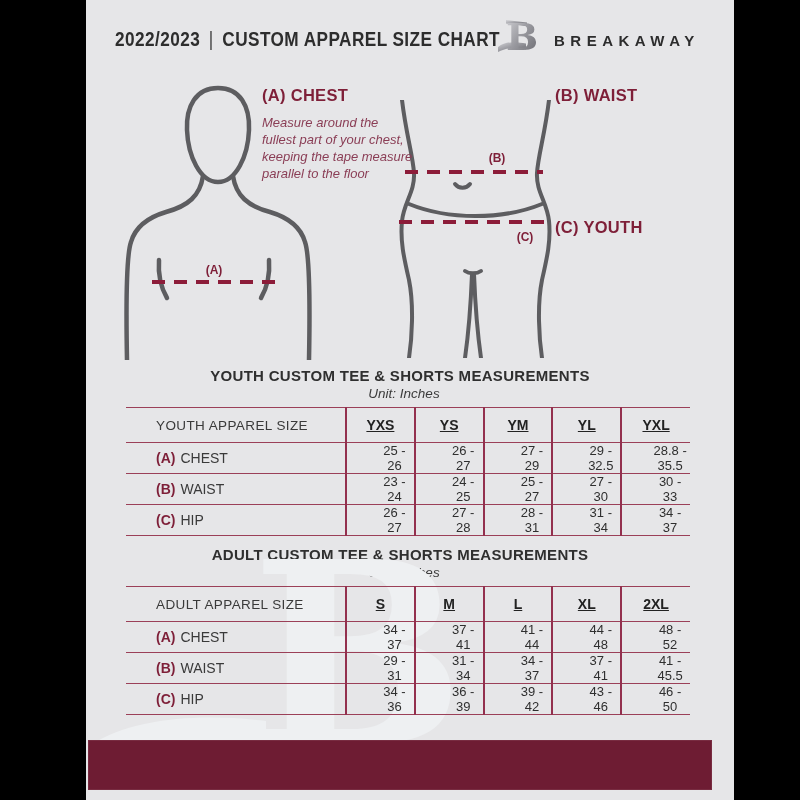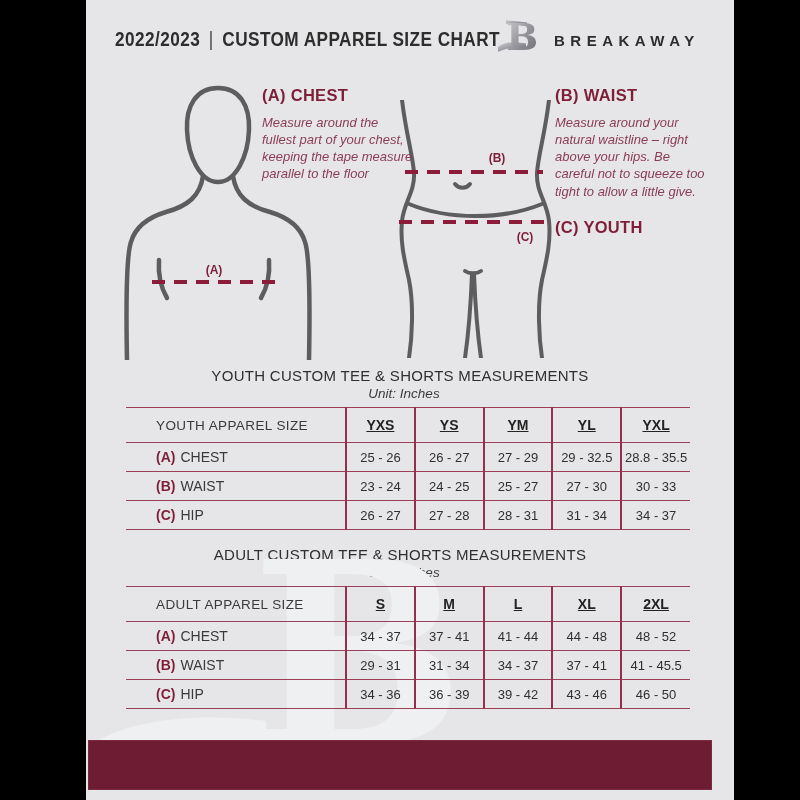--- a/index.html
+++ b/index.html
@@ -28,42 +28,42 @@
   .instr { position:absolute; width:152px; }
   .instr-chest { left:176px; top:86px; }
   .instr-waist { left:469px; top:86px; width:150px; }
   .instr-hips  { left:469px; top:218px; width:150px; }
   .instr h3 { font-size:16.5px; font-weight:bold; color:#7e1f38; letter-spacing:.3px; }
   .instr p  { margin-top:9px; font-size:13px; font-style:italic; color:#8a3d55;
               line-height:1.32; white-space:pre-line; }
 
   
   .sec-title { position:absolute; left:0; width:628px; text-align:center;
-               font-size:15px; font-weight:normal; color:#2f2f2f; letter-spacing:.3px; }
+               font-size:15px; font-weight:bold; color:#2f2f2f; letter-spacing:.3px; }
   .sec-unit  { position:absolute; left:0; width:628px; text-align:center;
                font-size:13.5px; font-style:italic; color:#3c3c3c;padding-left:8px; }
   .t-youth-title { top:367px; } .t-youth-unit { top:386px; }
   .t-adult-title { top:546px; } .t-adult-unit { top:565px; }
 
   table.size-table { position:absolute; left:40px; width:564px; border-collapse:collapse;
                      table-layout:fixed; z-index:2; }
   .tbl-youth { top:407px; } .tbl-adult { top:586px; }
   table.size-table col.c0 { width:220px; }
   table.size-table td { border-top:1.5px solid #9b4058; border-bottom:1.5px solid #9b4058;
                         border-left:2px solid #93304e; border-right:2px solid #93304e;
                         background:transparent; }
   table.size-table td:first-child { border-left:none; }
   table.size-table td:last-child  { border-right:none; }
   tr.head td { height:35px; }
   tr.datarow td { height:29px; }
   td.szhdr { font-size:13.5px; color:#3a3a3a; letter-spacing:.4px; padding-left:30px; }
   td.szc   { font-size:14px; font-weight:bold; color:#222; text-align:center;text-decoration:underline; }
   td.rowlbl { font-size:14px; color:#3a3a3a; padding-left:30px; }
   td.rowlbl .pfx { color:#7e1f38; font-weight:bold; margin-right:5px; }
-  td.val { font-size:13px; color:#2f2f2f; text-align:center; }
+  td.val { font-size:13px; color:#2f2f2f; text-align:center;padding-left:28px; }
 
   
   .watermark { position:absolute; left:0px; top:530px; z-index:1; pointer-events:none; }
   .footer-bar { position:absolute; left:2px; top:740px; width:624px; height:50px;
                 background:#6e1c33; box-shadow:inset 0 0 0 1px rgba(255,255,255,.07); z-index:3; }
 
   svg text.fig-label { font-family:"Liberation Sans",sans-serif; font-weight:bold;
                        font-size:12px; fill:#7e1f38; }
 </style>
 </head>
@@ -121,21 +121,20 @@
       <line x1="6" y1="122" x2="158" y2="122" stroke="#8c1c39" stroke-width="4" stroke-dasharray="13 9"></line>
       <text class="fig-label" x="132" y="141" text-anchor="middle">(C)</text>
     </svg>
 
     <div class="instr instr-chest">
       <h3>(A) CHEST</h3>
       <p>Measure around the fullest part of your chest, keeping the tape measure parallel to the floor</p>
     </div>
     <div class="instr instr-waist">
       <h3>(B) WAIST</h3>
-      <p>Measure around your natural waistline – right above your hips. Be careful not to squeeze too tight to allow a little give.</p>
     </div>
     <div class="instr instr-hips">
       <h3>(C) YOUTH</h3>
     </div>
 
     <div class="watermark">
       <svg width="410" height="230" viewBox="0 0 410 230">
         <path d="M5 215 C45 188 115 183 180 191 L180 215 Z" fill="#eef0f2"></path>
         <text x="272" y="214" font-size="252" font-weight="bold" font-family="DejaVu Serif, serif" text-anchor="middle" fill="#eef0f2">B</text>
       </svg>

